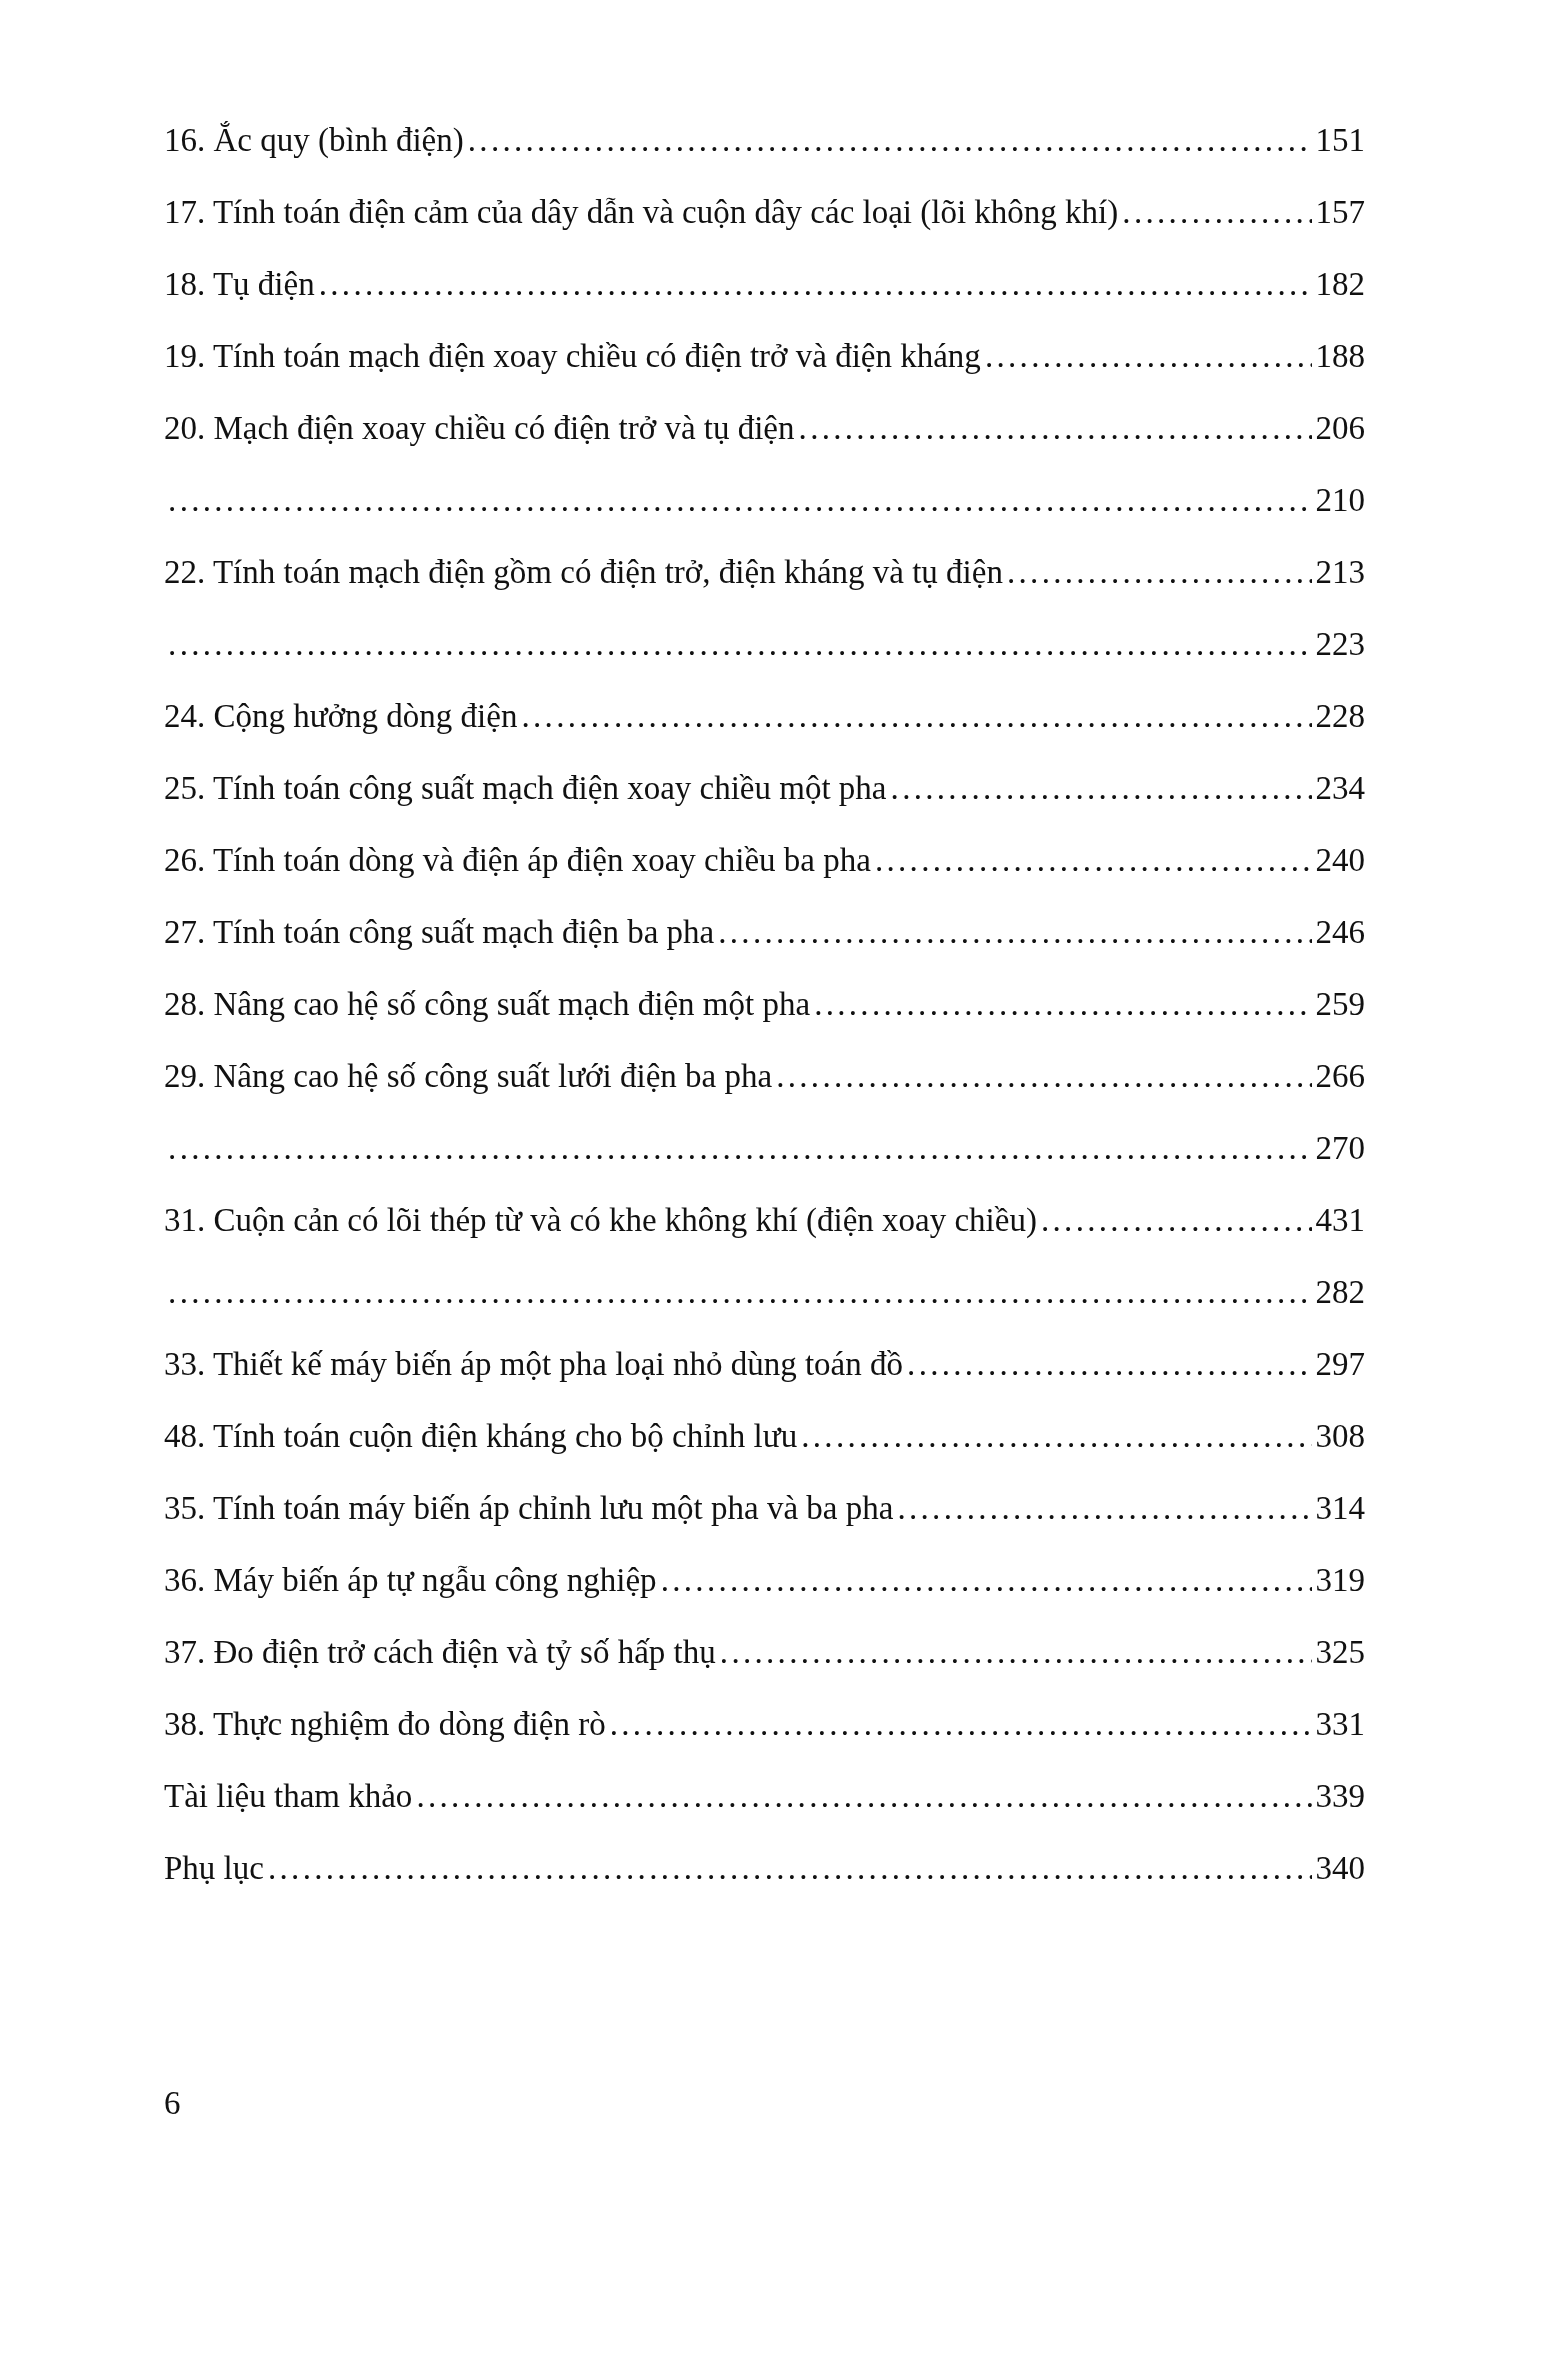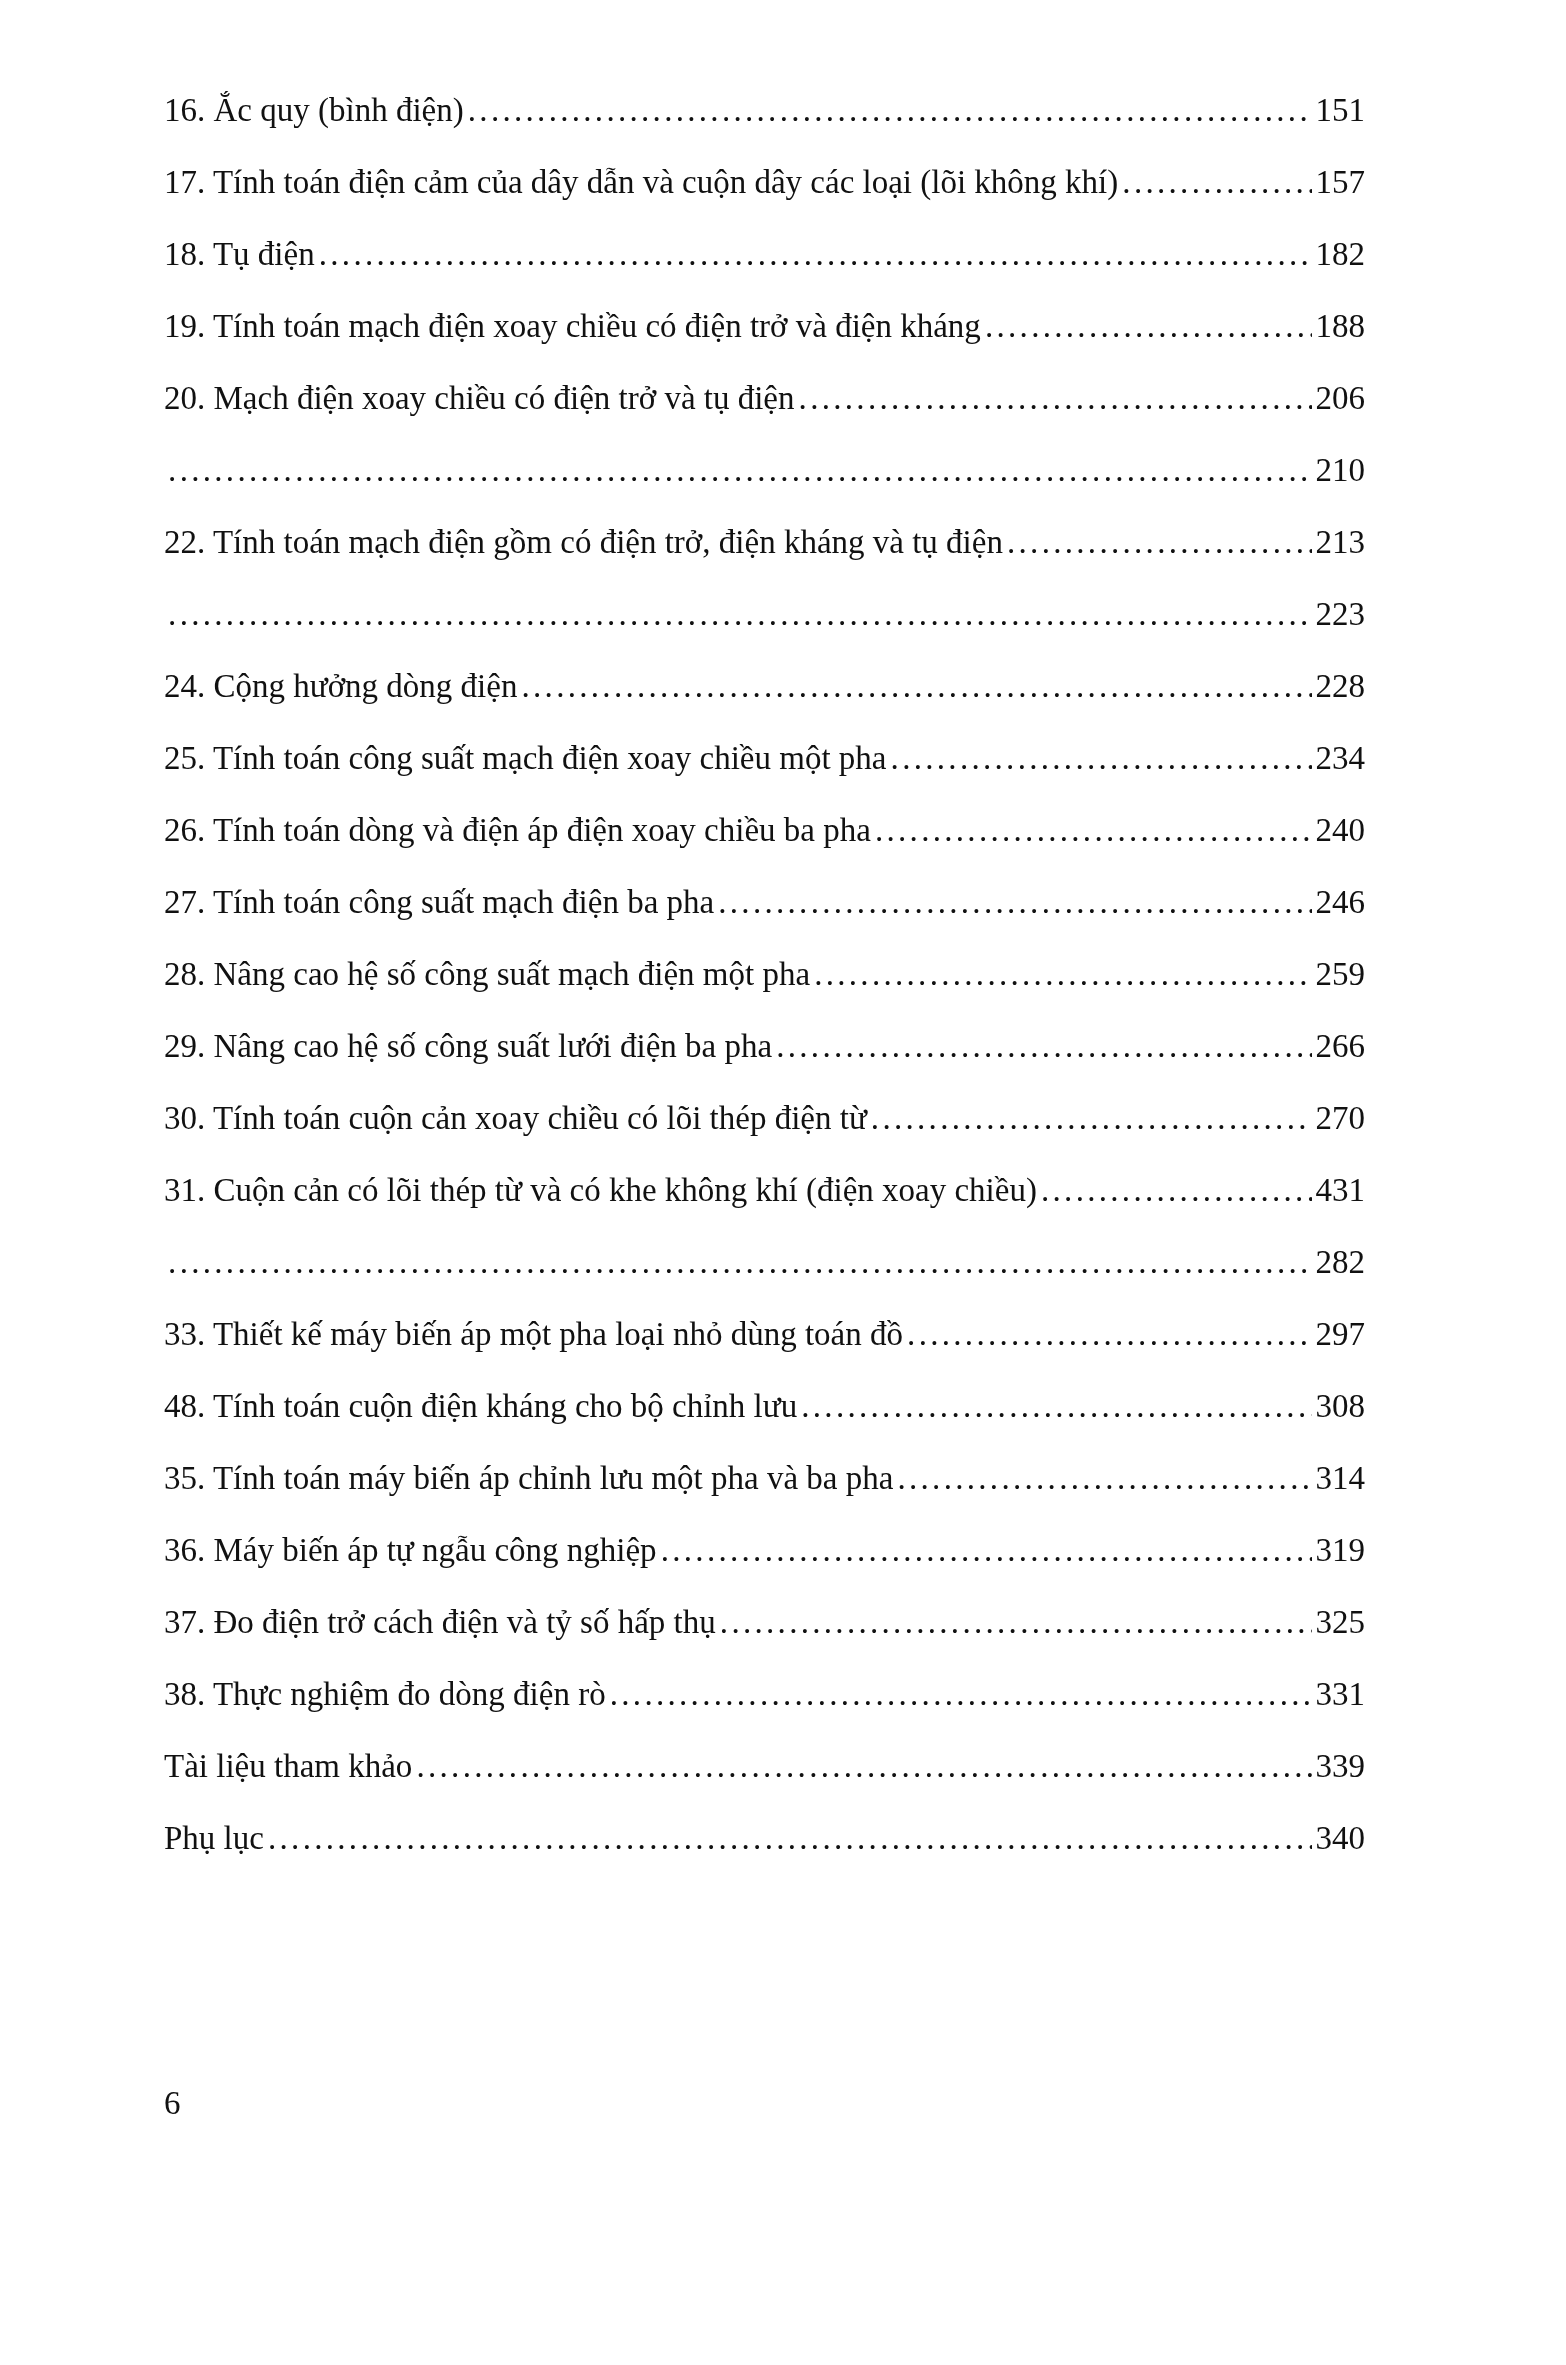--- a/index.html
+++ b/index.html
@@ -8,21 +8,21 @@
     width: 1567px;
     height: 2366px;
     position: relative;
     font-family: "Liberation Serif", serif;
     color: #111111;
     overflow: hidden;
   }
   .page {
     position: absolute;
     inset: 0;
-    padding: 74px 202px 0 164px;
+    padding: 104px 202px 0 164px;
     background: #ffffff;
   }
   .toc-row {
     display: flex;
     align-items: baseline;
     height: 72px;
     line-height: 72px;
     font-size: 33px;
     white-space: nowrap;
   }
@@ -118,21 +118,20 @@
         <span class="toc-title">28. Nâng cao hệ số công suất mạch điện một pha</span>
         <span class="dots">............................................................................................................................................................................................................................</span>
         <span class="toc-page">259</span>
       </div>
       <div class="toc-row">
         <span class="toc-title">29. Nâng cao hệ số công suất lưới điện ba pha</span>
         <span class="dots">............................................................................................................................................................................................................................</span>
         <span class="toc-page">266</span>
       </div>
       <div class="toc-row">
-        <span class="toc-title">30. Tính toán cuộn cản xoay chiều có lõi thép điện từ</span>
         <span class="dots">............................................................................................................................................................................................................................</span>
         <span class="toc-page">270</span>
       </div>
       <div class="toc-row">
         <span class="toc-title">31. Cuộn cản có lõi thép từ và có khe không khí (điện xoay chiều)</span>
         <span class="dots">............................................................................................................................................................................................................................</span>
         <span class="toc-page">431</span>
       </div>
       <div class="toc-row">
         <span class="dots">............................................................................................................................................................................................................................</span>

